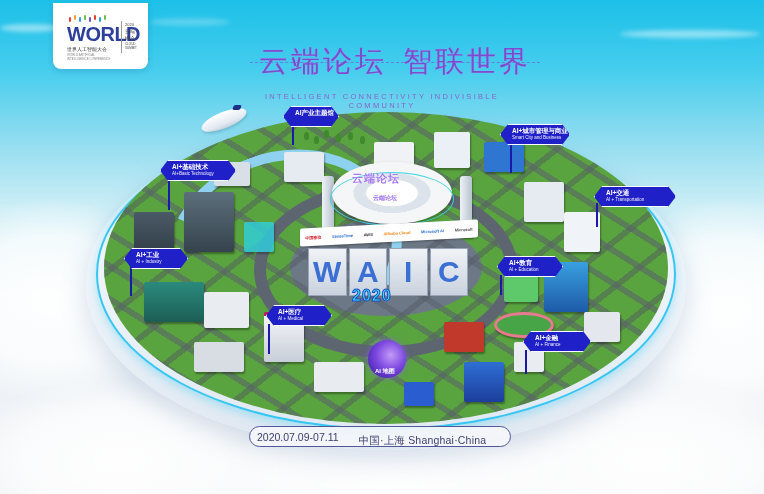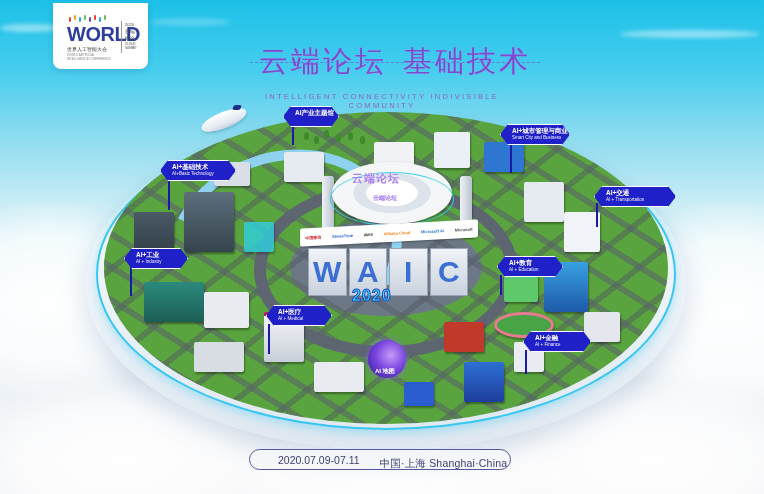--- a/index.html
+++ b/index.html
@@ -109,23 +109,23 @@
     clip-path: polygon(8px 0, calc(100% - 8px) 0, 100% 50%, calc(100% - 8px) 100%, 8px 100%, 0 50%);
     box-shadow: 0 0 0 1px #fff inset;
     cursor: pointer;
   }
   .sign .cn { display: block; font-size: 6.5px; line-height: 7.5px; font-weight: bold; white-space: nowrap; }
   .sign .en { display: block; font-size: 4.5px; line-height: 6px; white-space: nowrap; opacity: 0.95; }
   .sign-pole { position: absolute; width: 2px; background: #1a1aa8; }
 
   
   .date-pill {
-    position: absolute; left: 249px; top: 449px; width: 262px; height: 21px;
+    position: absolute; left: 249px; top: 426px; width: 262px; height: 21px;
     border: 1.5px solid #50589a; border-radius: 11px; background: rgba(245,246,250,0.9);
-    display: flex; align-items: center; padding-left: 28px; gap: 20px;
+    display: flex; align-items: center; padding-left: 7px; gap: 20px;
     font-size: 10.5px; color: #3a3f6e;
   }
   .date-pill .loc { letter-spacing: 0.2px; margin-top: 8px; }
 </style>
 </head>
 <body>
 
 <div class="sky-streak" style="left:620px;top:30px;width:140px;"></div>
 <div class="sky-streak" style="left:0;top:24px;width:60px;"></div>
 <div class="sky-streak" style="left:150px;top:18px;width:80px;opacity:0.5;"></div>
@@ -152,21 +152,21 @@
   <div class="logo-tiny">WORLD ARTIFICIAL INTELLIGENCE CONFERENCE</div>
   <div class="logo-side">
     <div style="font-size:4px">2020</div>
     <div style="width:12px;word-break:break-all">云端峰会</div>
     <div style="font-size:3px;line-height:4px">CLOUD SUMMIT</div>
   </div>
 </div>
 
 <div class="headline-line"></div>
 <div class="headline">
-  <span>云端论坛</span><span class="gap"></span><span>基础技术</span>
+  <span>云端论坛</span><span class="gap"></span><span>智联世界</span>
 </div>
 <div class="tagline">INTELLIGENT CONNECTIVITY  INDIVISIBLE COMMUNITY</div>
 
 <div class="blimp"></div>
 <div class="blimp-fin"></div>
 
 <div class="disk-rim"></div>
 <div class="disk-glow"></div>
 <div class="disk">
   <div class="ground"></div>

